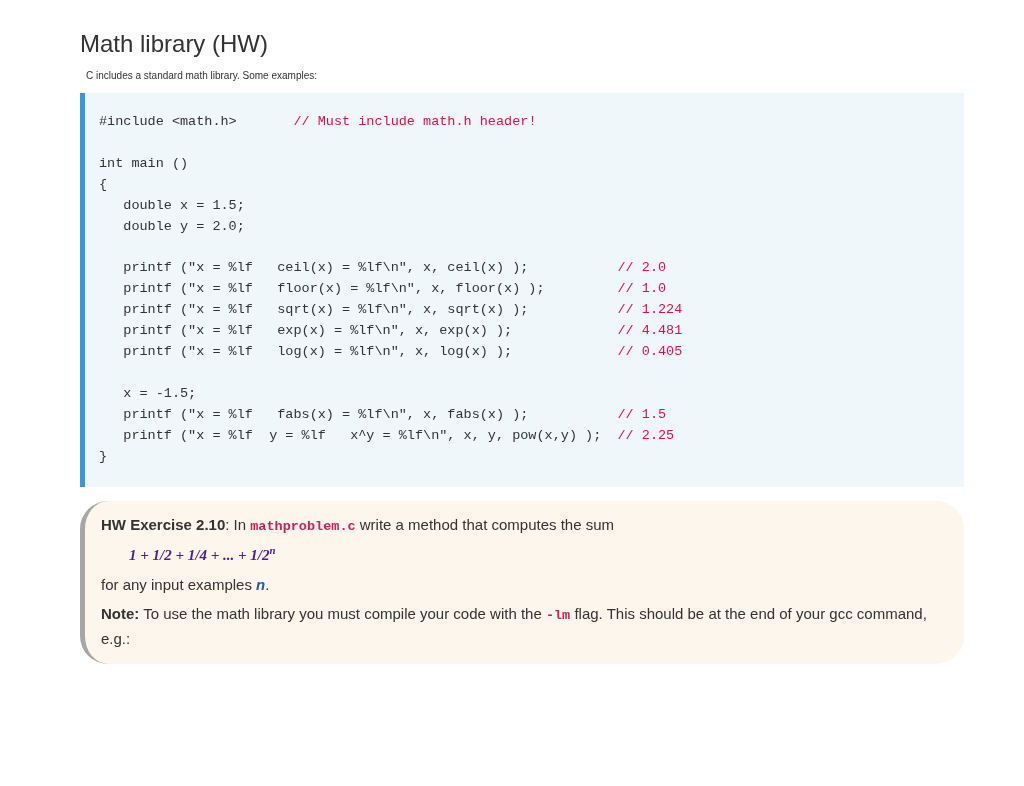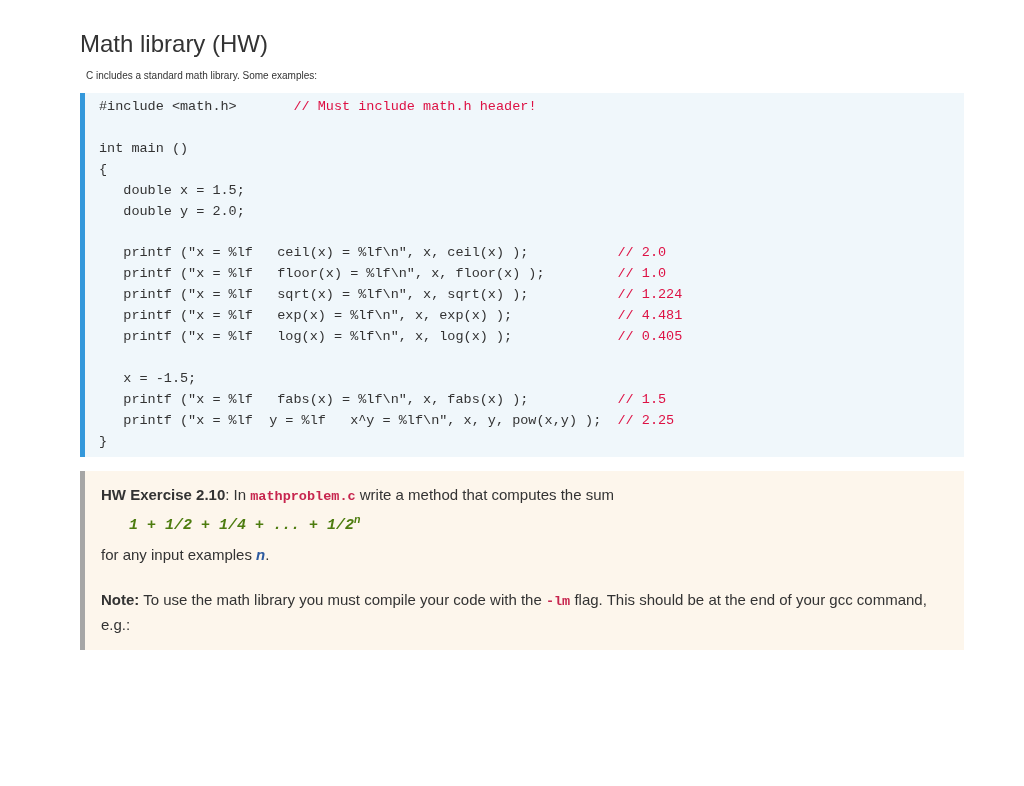--- a/index.html
+++ b/index.html
@@ -19,54 +19,55 @@
     color: #333;
   }
   p.intro {
     margin: 0 0 12px 6px;
     font-weight: 300;
     font-size: 10px;
   }
   .code-block {
     background: #f0f7fb;
     border-left: 5px solid #3498db;
-    padding: 4px 14px;
+    padding: 19px 14px;
     font-family: Menlo, Consolas, "Courier New", monospace;
     font-size: 13.5px;
     line-height: 1.55;
     white-space: pre;
     color: #333;
     margin-bottom: 14px;
     overflow-x: auto;
   }
   .code-block .cmt { color: #d14; } 
   .hw-box {
     background: #fdf6ec;
     border-left: 5px solid #a6a6a6;
     padding: 12px 28px 14px 16px;
     font-size: 15px;
     color: #333;
     font-weight: 300;
     line-height: 1.55;
+    border-radius: 28px;
   }
   .hw-box b { font-weight: 700; }
   .hw-box code.inline {
     font-family: Menlo, Consolas, "Courier New", monospace;
     font-size: 13.5px;
     color: #c7254e;
     font-weight: 600;
   }
   .hw-box .formula {
     font-style: italic;
     font-weight: 600;
-    color: #4d7c0f;
+    color: #4c1d95;
     padding-left: 28px;
     display: block;
     margin: 4px 0 6px 0;
-    font-family: Liberation Mono, monospace;
+    font-family: Liberation Serif, serif;
   }
   .hw-box .formula sup { font-size: 0.72em; }
   .hw-box .var { font-style: italic; font-weight: 600; color: #2c5aa0; }
   .hw-box .inner-code {
     background: #fdf6ec;
     border-left: 5px solid #3498db;
     padding: 8px 14px;
     font-family: Menlo, Consolas, "Courier New", monospace;
     font-size: 13.5px;
     white-space: pre;
@@ -84,16 +85,16 @@
 <div class="code-block" id="code-block"><div><span>#include &lt;math.h&gt;       </span><span class="cmt">// Must include math.h header!</span></div><div>&nbsp;</div><div><span>int main ()</span></div><div><span>{</span></div><div><span>   double x = 1.5;</span></div><div><span>   double y = 2.0;</span></div><div>&nbsp;</div><div><span>   printf ("x = %lf   ceil(x) = %lf\n", x, ceil(x) );           </span><span class="cmt">// 2.0</span></div><div><span>   printf ("x = %lf   floor(x) = %lf\n", x, floor(x) );         </span><span class="cmt">// 1.0</span></div><div><span>   printf ("x = %lf   sqrt(x) = %lf\n", x, sqrt(x) );           </span><span class="cmt">// 1.224</span></div><div><span>   printf ("x = %lf   exp(x) = %lf\n", x, exp(x) );             </span><span class="cmt">// 4.481</span></div><div><span>   printf ("x = %lf   log(x) = %lf\n", x, log(x) );             </span><span class="cmt">// 0.405</span></div><div>&nbsp;</div><div><span>   x = -1.5;</span></div><div><span>   printf ("x = %lf   fabs(x) = %lf\n", x, fabs(x) );           </span><span class="cmt">// 1.5</span></div><div><span>   printf ("x = %lf  y = %lf   x^y = %lf\n", x, y, pow(x,y) );  </span><span class="cmt">// 2.25</span></div><div><span>}</span></div></div>
 
 <div class="hw-box">
   <div>
     <b>HW Exercise 2.10</b><span>: In </span><code class="inline">mathproblem.c</code><span> write a method that computes the sum</span>
   </div>
   <span class="formula"><span>1 + 1/2 + 1/4 + ... + 1/2</span><sup>n</sup></span>
   <div>
     <span>for any input examples </span><span class="var">n</span><span>.</span>
   </div>
-  <div style="margin-top:22px;">
+  <div style="margin-top:6px;">
     <b>Note:</b><span> To use the math library you must compile your code with the </span><code class="inline">-lm</code><span> flag. This should be at the end of your gcc command, e.g.:</span>
   </div>
 </div>
 
 </body></html>

